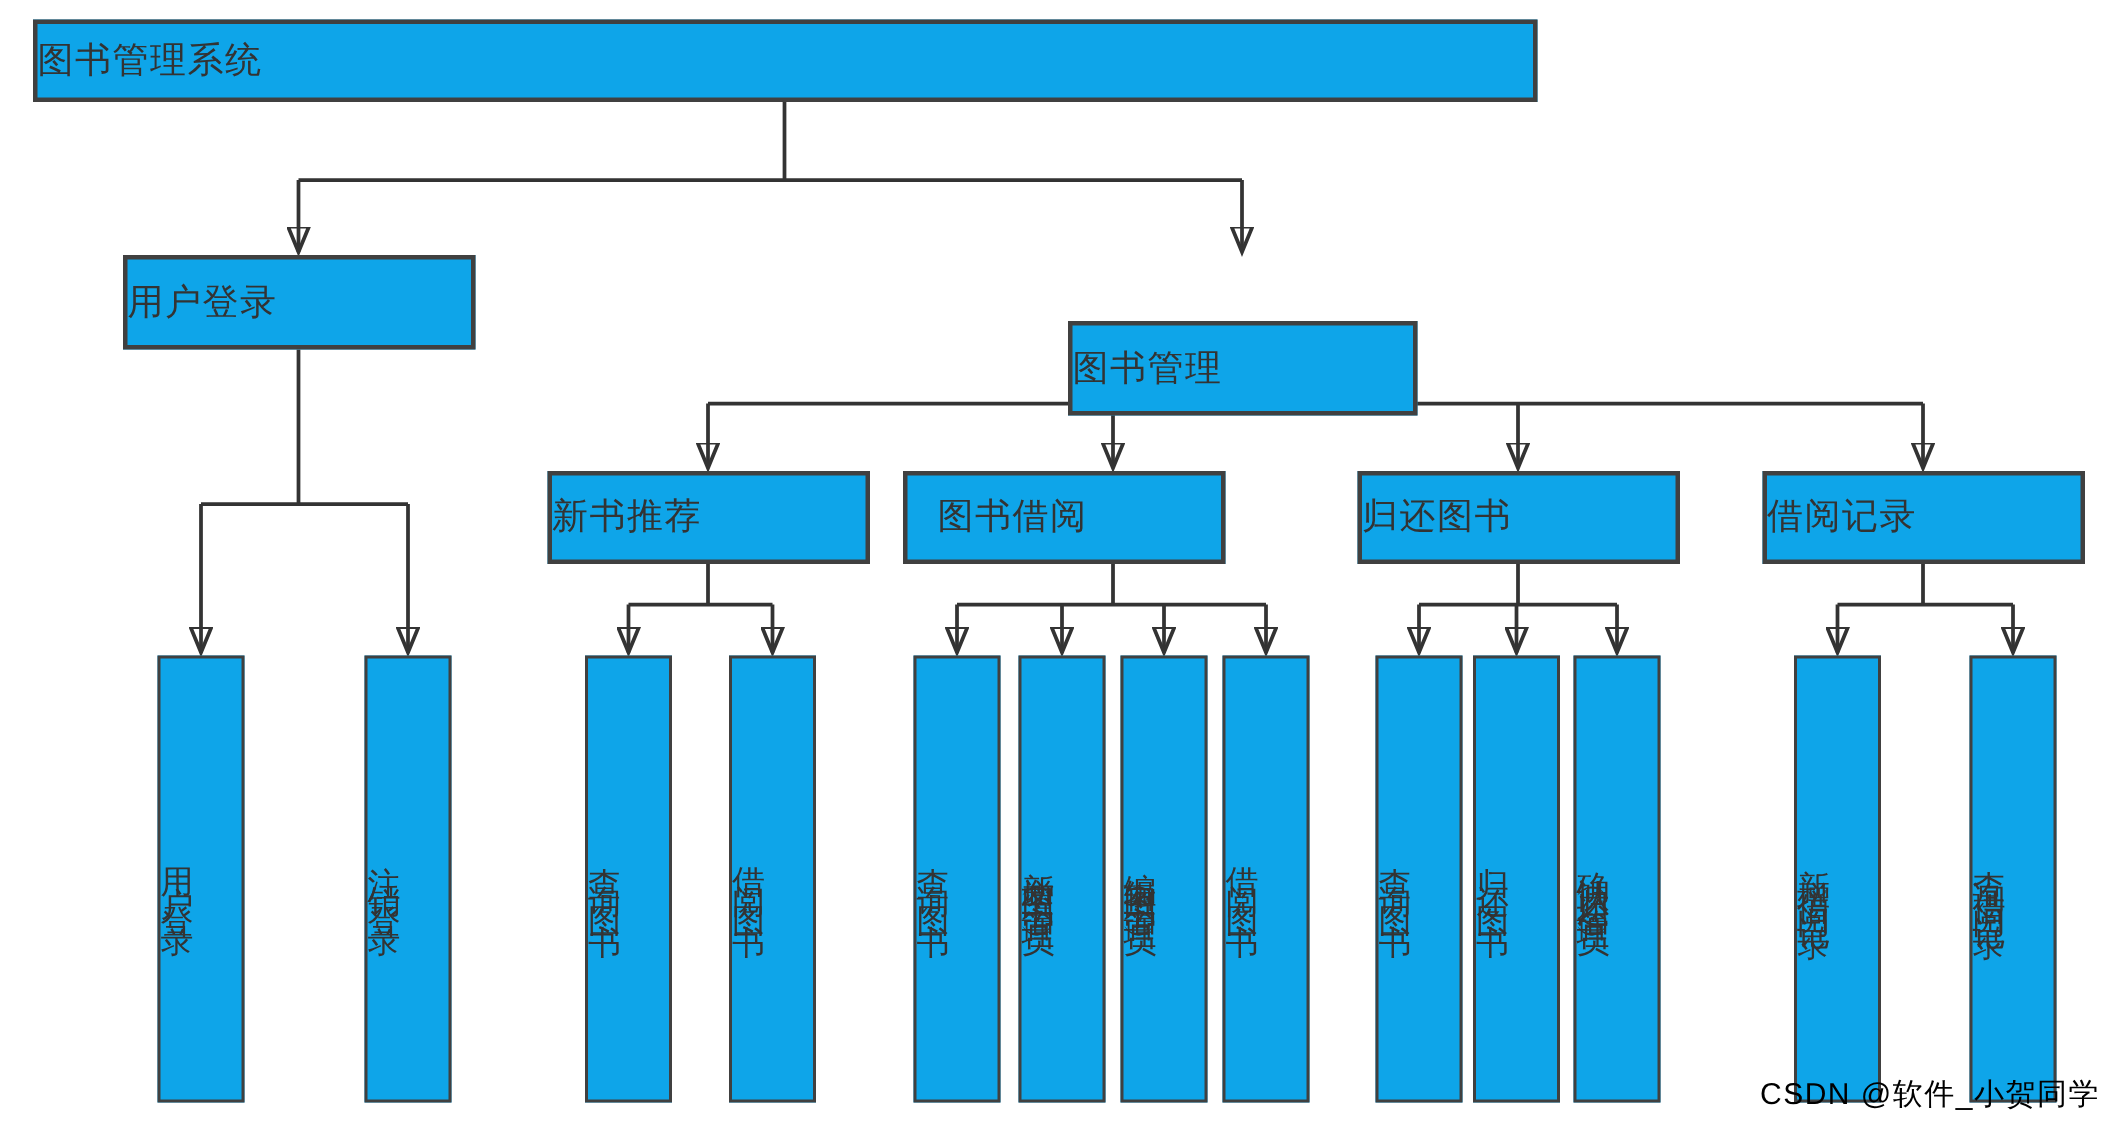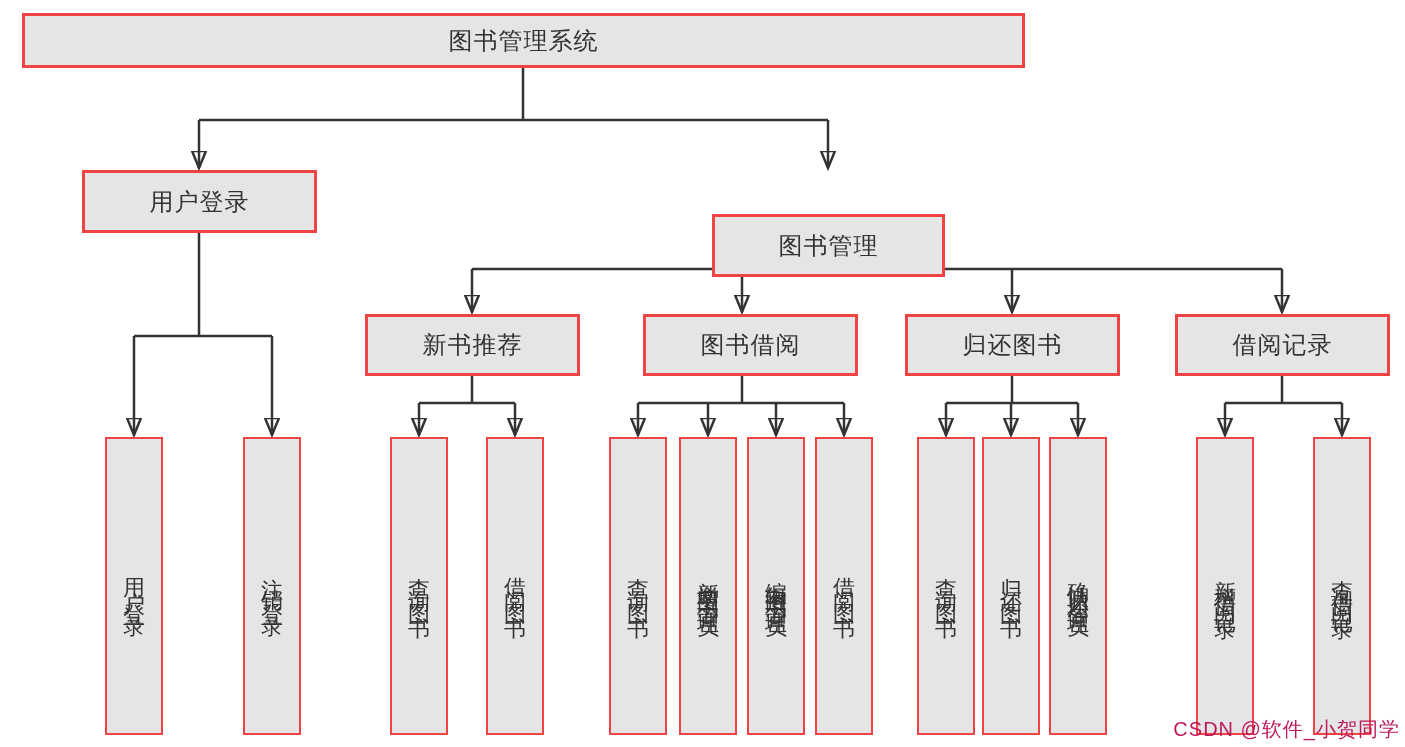--- a/index.html
+++ b/index.html
@@ -3,37 +3,37 @@
 <meta charset="utf-8">
 <style>
   html,body{margin:0;padding:0;background:#ffffff;}
   .stage{
     position:relative;width:1405px;height:747px;background:#ffffff;
     font-family:"Liberation Sans","DejaVu Sans",sans-serif;overflow:hidden;
   }
   .wires{position:absolute;left:0;top:0;width:1405px;height:747px;pointer-events:none;}
   .wires path{stroke:#333333;stroke-width:2.5;fill:none;}
   .box{
-    position:absolute;box-sizing:border-box;background:#e5e5e5;
-    border:3px solid #ef4444;color:#333333;
-    display:flex;align-items:center;justify-content:center;
+    position:absolute;box-sizing:border-box;background:#0ea5e9;
+    border:3px solid #404040;color:#333333;
+    display:flex;align-items:center;
     text-align:center;line-height:1;
   }
   .hnode{font-size:24px;letter-spacing:1px;}
   .root{left:22px;top:13px;width:1003px;height:55px;}
   .lvl2{top:170px;height:63px;}
   .lvl3{top:314px;height:62px;width:215px;}
   .leaf{top:437px;height:298px;width:58px;border-width:2.5px;font-size:22px;}
   .leaf span{writing-mode:vertical-rl;text-orientation:mixed;}
   .ls-s span{letter-spacing:13px;}
   .ls-m span{letter-spacing:8px;}
   .ls-l span{letter-spacing:5px;}
   .watermark{
     position:absolute;right:5px;bottom:4px;z-index:5;
-    color:#be185d;font-size:20px;letter-spacing:1px;
+    color:#000000;font-size:20px;letter-spacing:1px;
   }
 </style>
 </head>
 <body>
 
 <div class="stage">
 
   <svg class="wires" viewBox="0 0 1405 747">
     <defs>
       <marker id="arw" markerUnits="userSpaceOnUse" markerWidth="20" markerHeight="16" refX="17" refY="8" orient="auto">
@@ -82,21 +82,21 @@
   <div class="box lvl2 hnode" style="left:82px;width:235px;">
     <span>用户登录</span>
   </div>
   <div class="box lvl2 hnode" style="left:712px;width:233px;margin-top:44px;">
     <span>图书管理</span>
   </div>
 
   <div class="box lvl3 hnode" style="left:365px;">
     <span>新书推荐</span>
   </div>
-  <div class="box lvl3 hnode" style="left:643px;">
+  <div class="box lvl3 hnode" style="left:602px;padding-left:20px;">
     <span>图书借阅</span>
   </div>
   <div class="box lvl3 hnode" style="left:905px;">
     <span>归还图书</span>
   </div>
   <div class="box lvl3 hnode" style="left:1175px;">
     <span>借阅记录</span>
   </div>
 
   <div class="box leaf ls-s" style="left:105px;">

